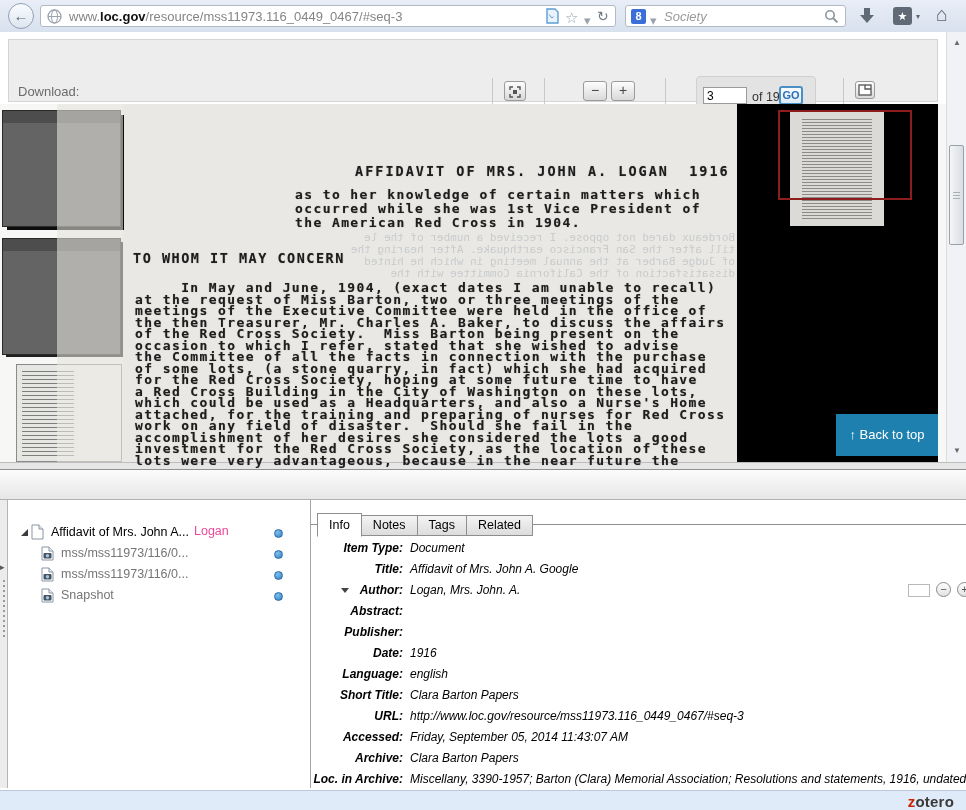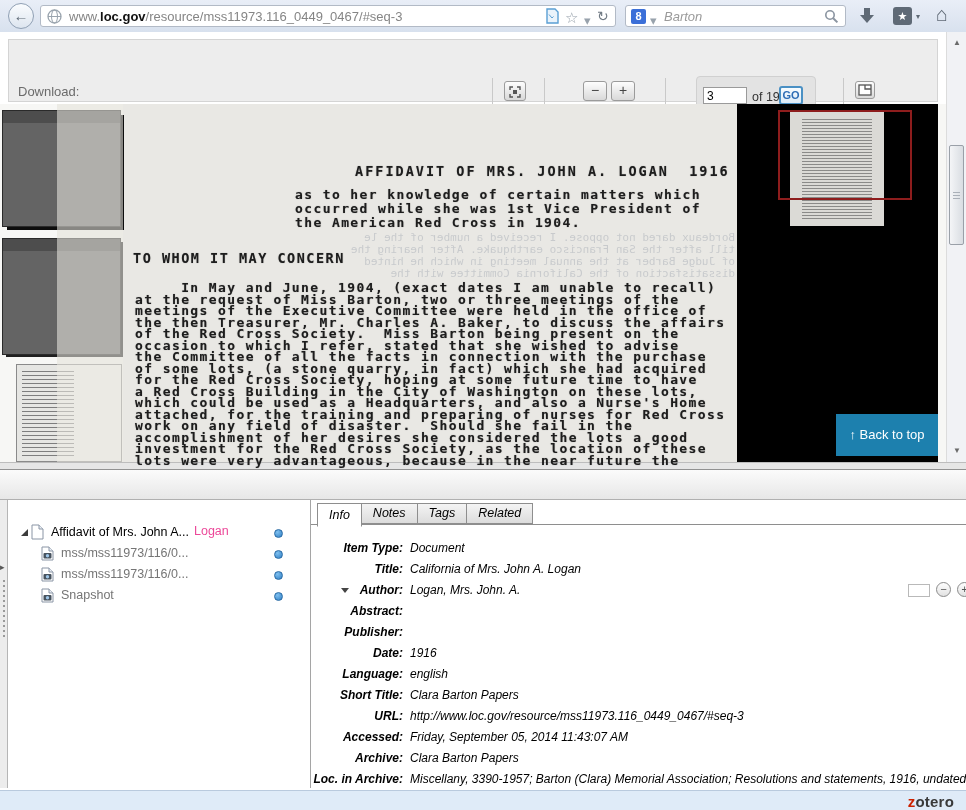--- a/index.html
+++ b/index.html
@@ -94,21 +94,21 @@
   .trow{position:absolute;left:9px;width:301px;height:21px;font-size:12.5px;}
   .twisty{position:absolute;left:12px;top:7px;width:0;height:0;
           border-left:7px solid transparent;border-bottom:7px solid #3c3c3c;}
   .ttl{position:absolute;top:3px;color:#000;white-space:nowrap;}
   .ttl-grey{color:#757575;}
   .crcell{position:absolute;left:185px;top:2px;color:#ec4899;}
   .bluedot{position:absolute;left:265px;top:7px;width:7px;height:7px;border-radius:50%;
            background:radial-gradient(circle at 35% 30%,#7fc0f0,#2f7fc4);border:1px solid #2a6ba5;}
   .vsplit{position:absolute;left:310px;top:0;width:1px;height:288px;background:#a5a5a5;}
   .detail{position:absolute;left:311px;top:0;width:655px;height:288px;background:#fff;}
-  .tabs{position:absolute;left:6px;top:3px;display:flex;align-items:flex-start;z-index:2;font-style:italic;}
+  .tabs{position:absolute;left:6px;top:13px;display:flex;align-items:center;z-index:2;}
   .tab{height:19px;padding:0 11px;background:linear-gradient(#f4f4f4,#dcdcdc);border:1px solid #8e8e8e;
        border-left-width:0;font-size:12.5px;line-height:19px;color:#000;}
   .tab:first-child{border-left-width:1px;}
   .tab.active{height:22px;background:#fff;line-height:22px;border-bottom:1px solid #fff;}
   .tabline{position:absolute;left:0;top:24px;width:655px;height:1px;background:#8e8e8e;z-index:1;}
   .frow{position:absolute;left:0;width:655px;height:21px;font-size:12px;font-style:italic;}
   .flabel{position:absolute;left:0;top:3px;width:92px;text-align:right;font-weight:bold;color:#000;white-space:nowrap;}
   .fvalue{position:absolute;left:99px;top:3px;color:#000;white-space:nowrap;}
   .authtwisty{position:absolute;left:30px;top:8px;width:0;height:0;
           border-left:4px solid transparent;border-right:4px solid transparent;border-top:5px solid #444;}
@@ -142,21 +142,21 @@
           <path d="M3 6.5 6 10l1.5-1.5" fill="none" stroke="#5a9fd4"></path>
         </svg>
     </span>
     <span class="url-ico" style="left:524px;font-size:15px">☆</span>
     <span class="url-ico dd" style="left:543px;top:8px">▾</span>
     <span class="url-ico" style="left:556px;top:2px;color:#707a84;font-size:14px">↻</span>
   </div>
   <div class="searchbox">
     <span class="gicon">8</span>
     <span class="url-ico dd" style="left:24px;top:8px">▾</span>
-    <span class="searchtxt">Barton</span>
+    <span class="searchtxt">Society</span>
     <span style="position:absolute;right:6px;top:3px">
       <svg width="15" height="15" viewBox="0 0 15 15">
           <circle cx="6" cy="6" r="4.2" fill="none" stroke="#8a94a0" stroke-width="1.6"></circle>
           <path d="M9.2 9.2 13.4 13.4" stroke="#8a94a0" stroke-width="2"></path>
         </svg>
     </span>
   </div>
   <span class="chrome-ico" style="left:858px;top:6px">
     <svg width="18" height="19" viewBox="0 0 18 19">
         <path d="M6 2h6v7h4l-7 8-7-8h4z" fill="#5f6a76"></path>
@@ -342,21 +342,21 @@
       <span class="tab">Tags</span>
       <span class="tab">Related</span>
     </div>
 
     <div class="frow" style="top:38px">
       <span class="flabel">Item Type:</span>
       <span class="fvalue">Document</span>
     </div>
     <div class="frow" style="top:59px">
       <span class="flabel">Title:</span>
-      <span class="fvalue">California of Mrs. John A. Logan</span>
+      <span class="fvalue">Affidavit of Mrs. John A. Google</span>
     </div>
     <div class="frow" style="top:80px">
       <span class="authtwisty"></span>
       <span class="flabel">Author:</span>
       <span class="fvalue">Logan, Mrs. John. A.</span>
       <span class="authbox"></span>
       <span class="circbtn" style="left:625px">−</span>
       <span class="circbtn" style="left:646px">+</span>
     </div>
     <div class="frow" style="top:101px">

